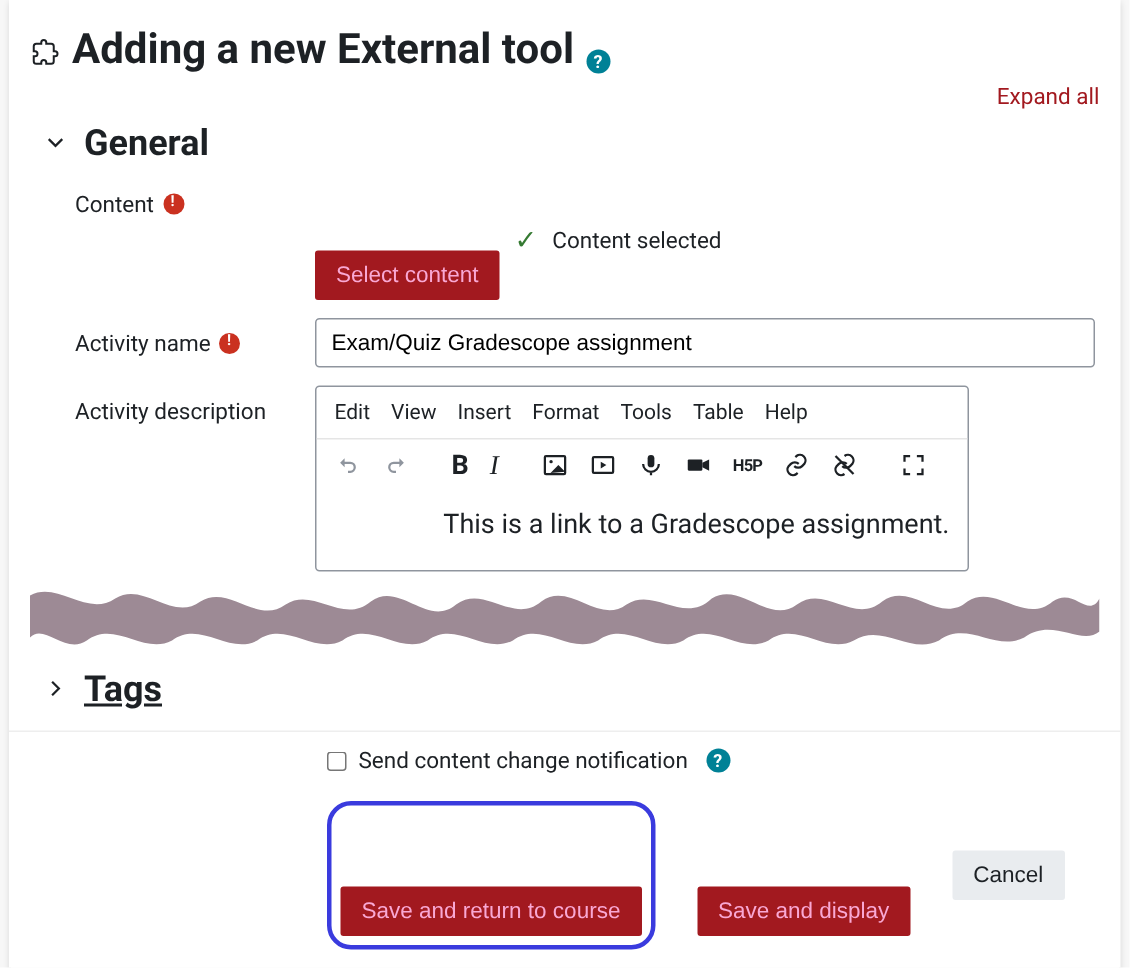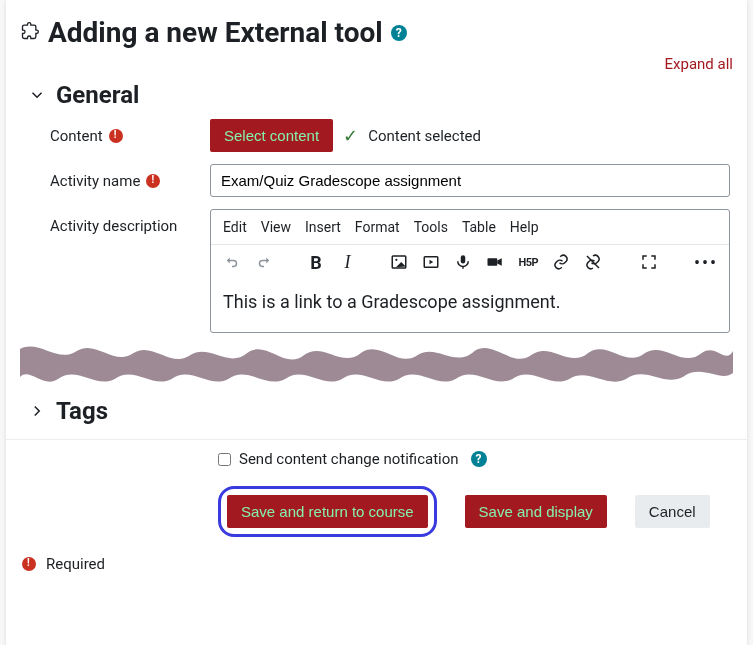--- a/index.html
+++ b/index.html
@@ -13,21 +13,21 @@
     overflow:hidden;
   }
   .page {
     background: #fff;
     margin: 0 6px 6px 6px;
     padding: 8px 14px 14px 14px;
     min-height: 100%;
     box-shadow: 0 1px 4px rgba(0,0,0,0.12);
     position:relative;
   }
-  .page-heading { display:flex; align-items:center; gap:8px; margin:8px 0 4px 0; }
+  .page-heading { display:flex; align-items:flex-end; gap:8px; margin:8px 0 4px 0; }
   .page-heading h1 { font-size:28px; font-weight:700; }
   .help-icon {
     display:inline-flex; align-items:center; justify-content:center;
     width:16px; height:16px; border-radius:50%;
     background:#008196; color:#fff; font-size:12px; font-weight:700;
   }
   .expand-all { text-align:right; margin:6px 0 2px 0; }
   .expand-all a { color:#a2191f; text-decoration:none; }
   .section-head { display:flex; align-items:center; gap:10px; margin:8px 0 10px 8px;}
   .section-head .toggle { width:18px; height:18px; display:flex; align-items:center; justify-content:center; color:#1d2125;}
@@ -35,45 +35,45 @@
   .form-row { display:flex; align-items:flex-start; margin-bottom:12px; }
   .label-col { width:190px; padding-top:8px; display:flex; align-items:center; gap:6px; padding-left:30px;}
   .req-dot { width:14px; height:14px; border-radius:50%; background:#ca3120; display:inline-block; position:relative;}
   .req-dot::after { content:"!"; color:#fff; font-size:10px; font-weight:bold; position:absolute; left:5px; top:0; }
   .field-col { flex:1; display:flex; align-items:center; gap:10px; }
   .btn {
     display:inline-flex; align-items:center; justify-content:center;
     padding:8px 14px; font-size:15px; border:none; cursor:pointer;
     border-radius:2px;
   }
-  .btn-red { background:#a2191f; color:#86efac; }
+  .btn-red { background:#a2191f; color:#f9a8d4;margin-top:48px; }
   .btn-grey { background:#e9ecef; color:#1d2125; }
   .check-green { color:#357a32; font-size:18px; }
   .text-input {
     width:100%; max-width:520px; border:1px solid #8f959e; border-radius:3px;
     padding:7px 10px; font-size:15px;
   }
   .editor {
-    width:520px; border:1px solid #8f959e; border-radius:3px; overflow:hidden;
+    width:436px; border:1px solid #8f959e; border-radius:3px; overflow:hidden;text-align:right;
   }
   .editor-menu { display:flex; gap:14px; padding:9px 12px; border-bottom:1px solid #e5e5e5; color:#1d2125;}
   .editor-menu span { font-size:14px; }
   .editor-toolbar {
     display:flex; align-items:center; gap:14px; padding:6px 12px;
   }
   .editor-toolbar .tool {
     width:22px; height:22px; display:flex; align-items:center; justify-content:center; color:#1d2125;
   }
   .editor-body { padding:12px 12px 20px 12px; min-height:44px; font-size:18px; }
 
   .rip {
     width:100%; height:46px; margin-top:-6px;
   }
 
-  .section-head2 { margin-top:8px; }
+  .section-head2 { margin-top:8px; text-decoration:underline;}
   .checkbox-row { display:flex; align-items:center; gap:8px; padding-left:198px; margin-bottom:18px; font-size:15px;}
   .checkbox-row .help-icon { margin-left:4px; }
 
   .action-row { display:flex; align-items:center; gap:28px; padding-left:198px; }
   .highlight {
     border:3px solid #3a3bde; border-radius:16px; padding:6px 6px;
   }
   .required-footer { display:flex; align-items:center; gap:10px; margin-top:18px; font-size:15px; padding-left:2px;}
 
   hr.sep { border:none; border-top:1px solid #eee; margin:14px -14px 10px -14px; }

